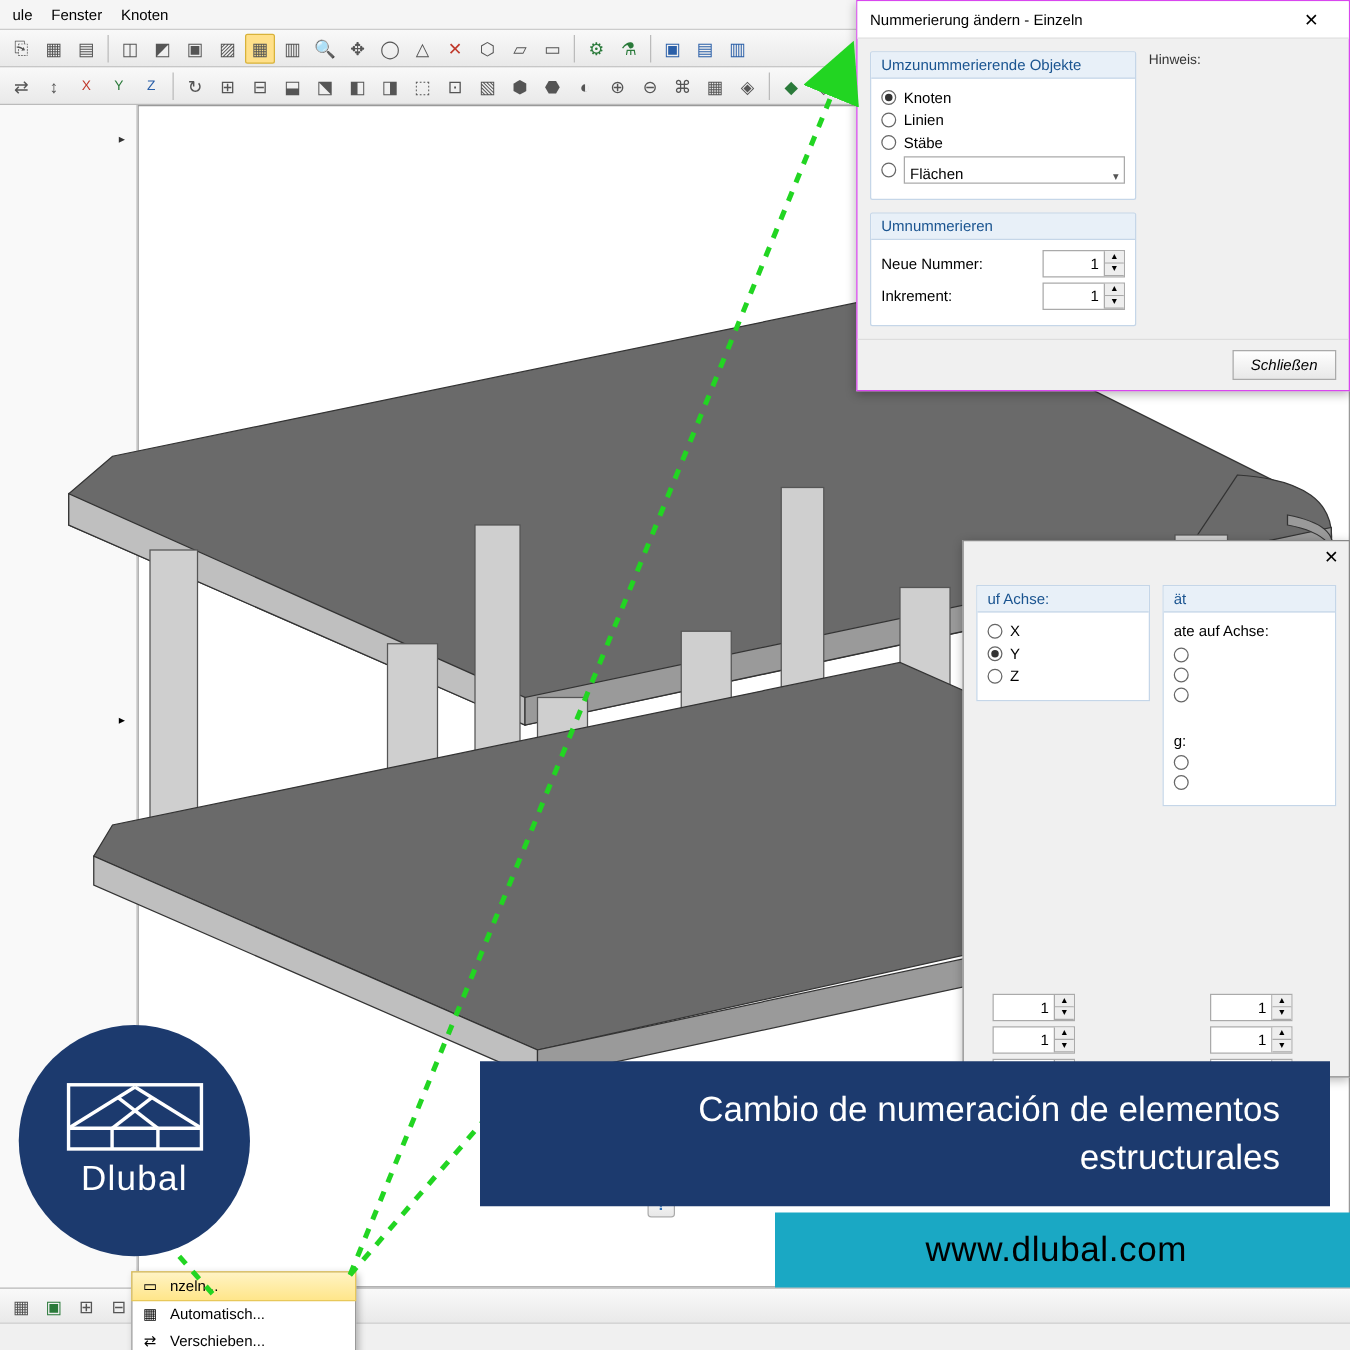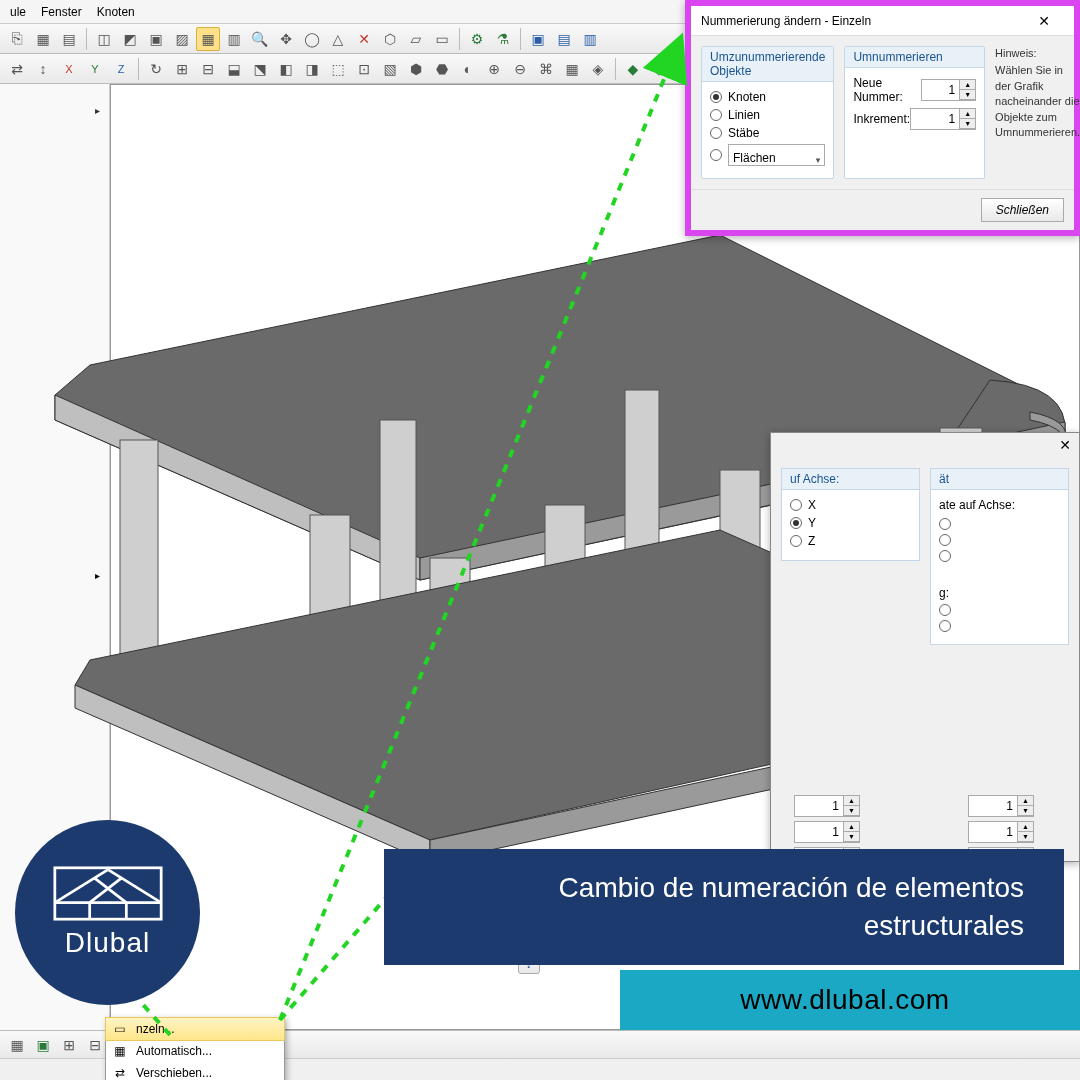--- a/index.html
+++ b/index.html
@@ -17,27 +17,27 @@
   .tb-sep { width:1px; height:22px; background:#bbb; margin:0 3px; }
   
   
   .canvas { position:absolute; top:84px; left:110px; right:0; bottom:50px; background:#fff; border:1px solid #999; }
   
   
   .leftpanel { position:absolute; top:84px; left:0; width:110px; bottom:50px; background:#f9f9f9; border-right:1px solid #ccc; }
   .leftflyout { position:absolute; top:105px; left:95px; width:14px; height:14px; font-size:10px; color:#333; }
   
   
-  .dialog1 { position:absolute; top:0; right:0; width:395px; background:#f0f0f0; border:6px solid #d946ef; box-shadow:0 2px 8px rgba(0,0,0,.3); }
+  .dialog1 { position:absolute; top:0; right:0; width:395px; background:#f0f0f0; border:1px solid #d946ef; box-shadow:0 2px 8px rgba(0,0,0,.3); }
   .titlebar { height:30px; background:#fff; display:flex; align-items:center; padding:0 10px; justify-content:space-between; border-bottom:1px solid #ddd; }
   .titlebar-x { width:40px; height:28px; display:flex; align-items:center; justify-content:center; font-size:14px; }
   .dlg-body { padding:10px; display:flex; gap:10px; }
   .groupbox { border:1px solid #c5d6e8; border-radius:2px; padding:8px; background:#fff; }
   .groupbox-title { color:#1a5490; font-size:12px; margin:-8px -8px 8px -8px; padding:3px 8px; background:#e8f0f8; border-bottom:1px solid #c5d6e8;}
-  .gb-left { flex:1; display:flex; gap:10px; }
+  .gb-left { flex:1; display:flex; flex-direction:column; gap:10px; }
   .gb-right { width:150px; font-size:11px; line-height:1.4; color:#333; }
   .radio-row { display:flex; align-items:center; gap:6px; margin:4px 0; font-size:12px;}
   .radio { width:12px; height:12px; border:1px solid #666; border-radius:50%; display:inline-flex; align-items:center; justify-content:center;}
   .radio.on::after { content:""; width:6px; height:6px; background:#333; border-radius:50%;}
   .combo { display:flex; align-items:flex-end; border:1px solid #aaa; background:#fff; height:22px; padding:0 4px; justify-content:space-between;}
   .combo-arrow { font-size:9px; color:#555; }
   .numrow { display:flex; align-items:center; justify-content:space-between; margin:4px 0; font-size:12px;}
   .spinner { display:flex; align-items:center; border:1px solid #aaa; background:#fff; width:66px; height:22px; }
   .spinner-val { flex:1; text-align:right; padding:0 4px;}
   .spinner-btns { display:flex; flex-direction:column; border-left:1px solid #aaa; width:16px;}
@@ -232,21 +232,20 @@
             <div class="spinner-btns">
                 <div>▲</div>
                 <div>▼</div>
               </div>
           </div>
         </div>
       </div>
     </div>
     <div class="gb-right">
       <div style="margin-bottom:2px;">Hinweis:</div>
-      <div>Wählen Sie in der Grafik nacheinander die Objekte zum Umnummerieren.</div>
     </div>
   </div>
   <div class="dlg-footer">
     <span class="dlg-btn">Schließen</span>
   </div>
 </div>
 
 <div class="dialog2">
   <span class="dlg2-x">✕</span>
   <div class="dlg2-body">

